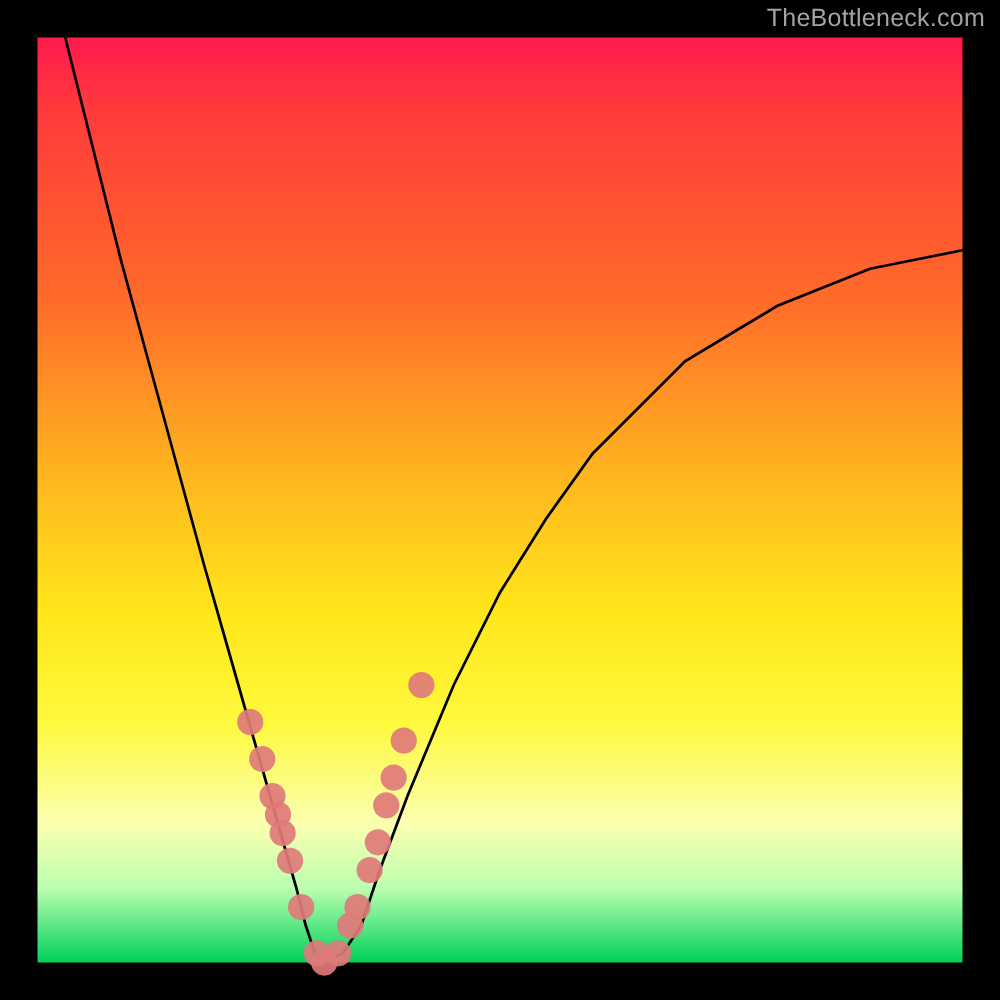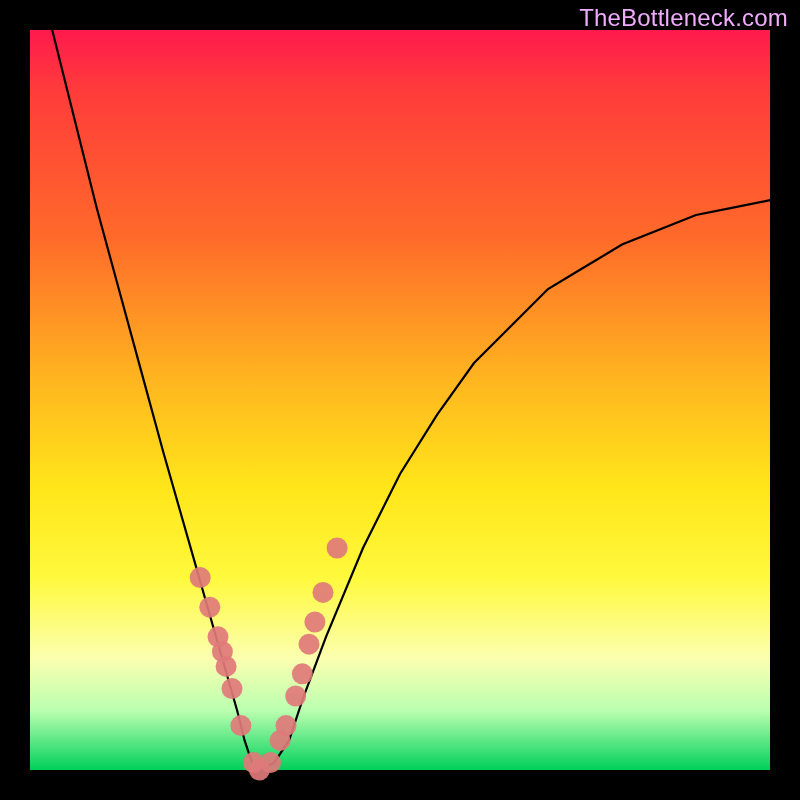--- a/index.html
+++ b/index.html
@@ -41,22 +41,22 @@
     left: 30px;
     top: 30px;
     width: 740px;
     height: 740px;
     overflow: visible;
   }
   .watermark {
     position: absolute;
     top: 4px;
     right: 12px;
-    color: #f0abfc;
-    font-size: 24px;
+    color: #a3a3a3;
+    font-size: 20px;
     font-weight: 500;
     letter-spacing: 0.2px;
   }
 </style>
 </head>
 <body>
 
 <div class="frame">
   <div class="plot-area"></div>
 

